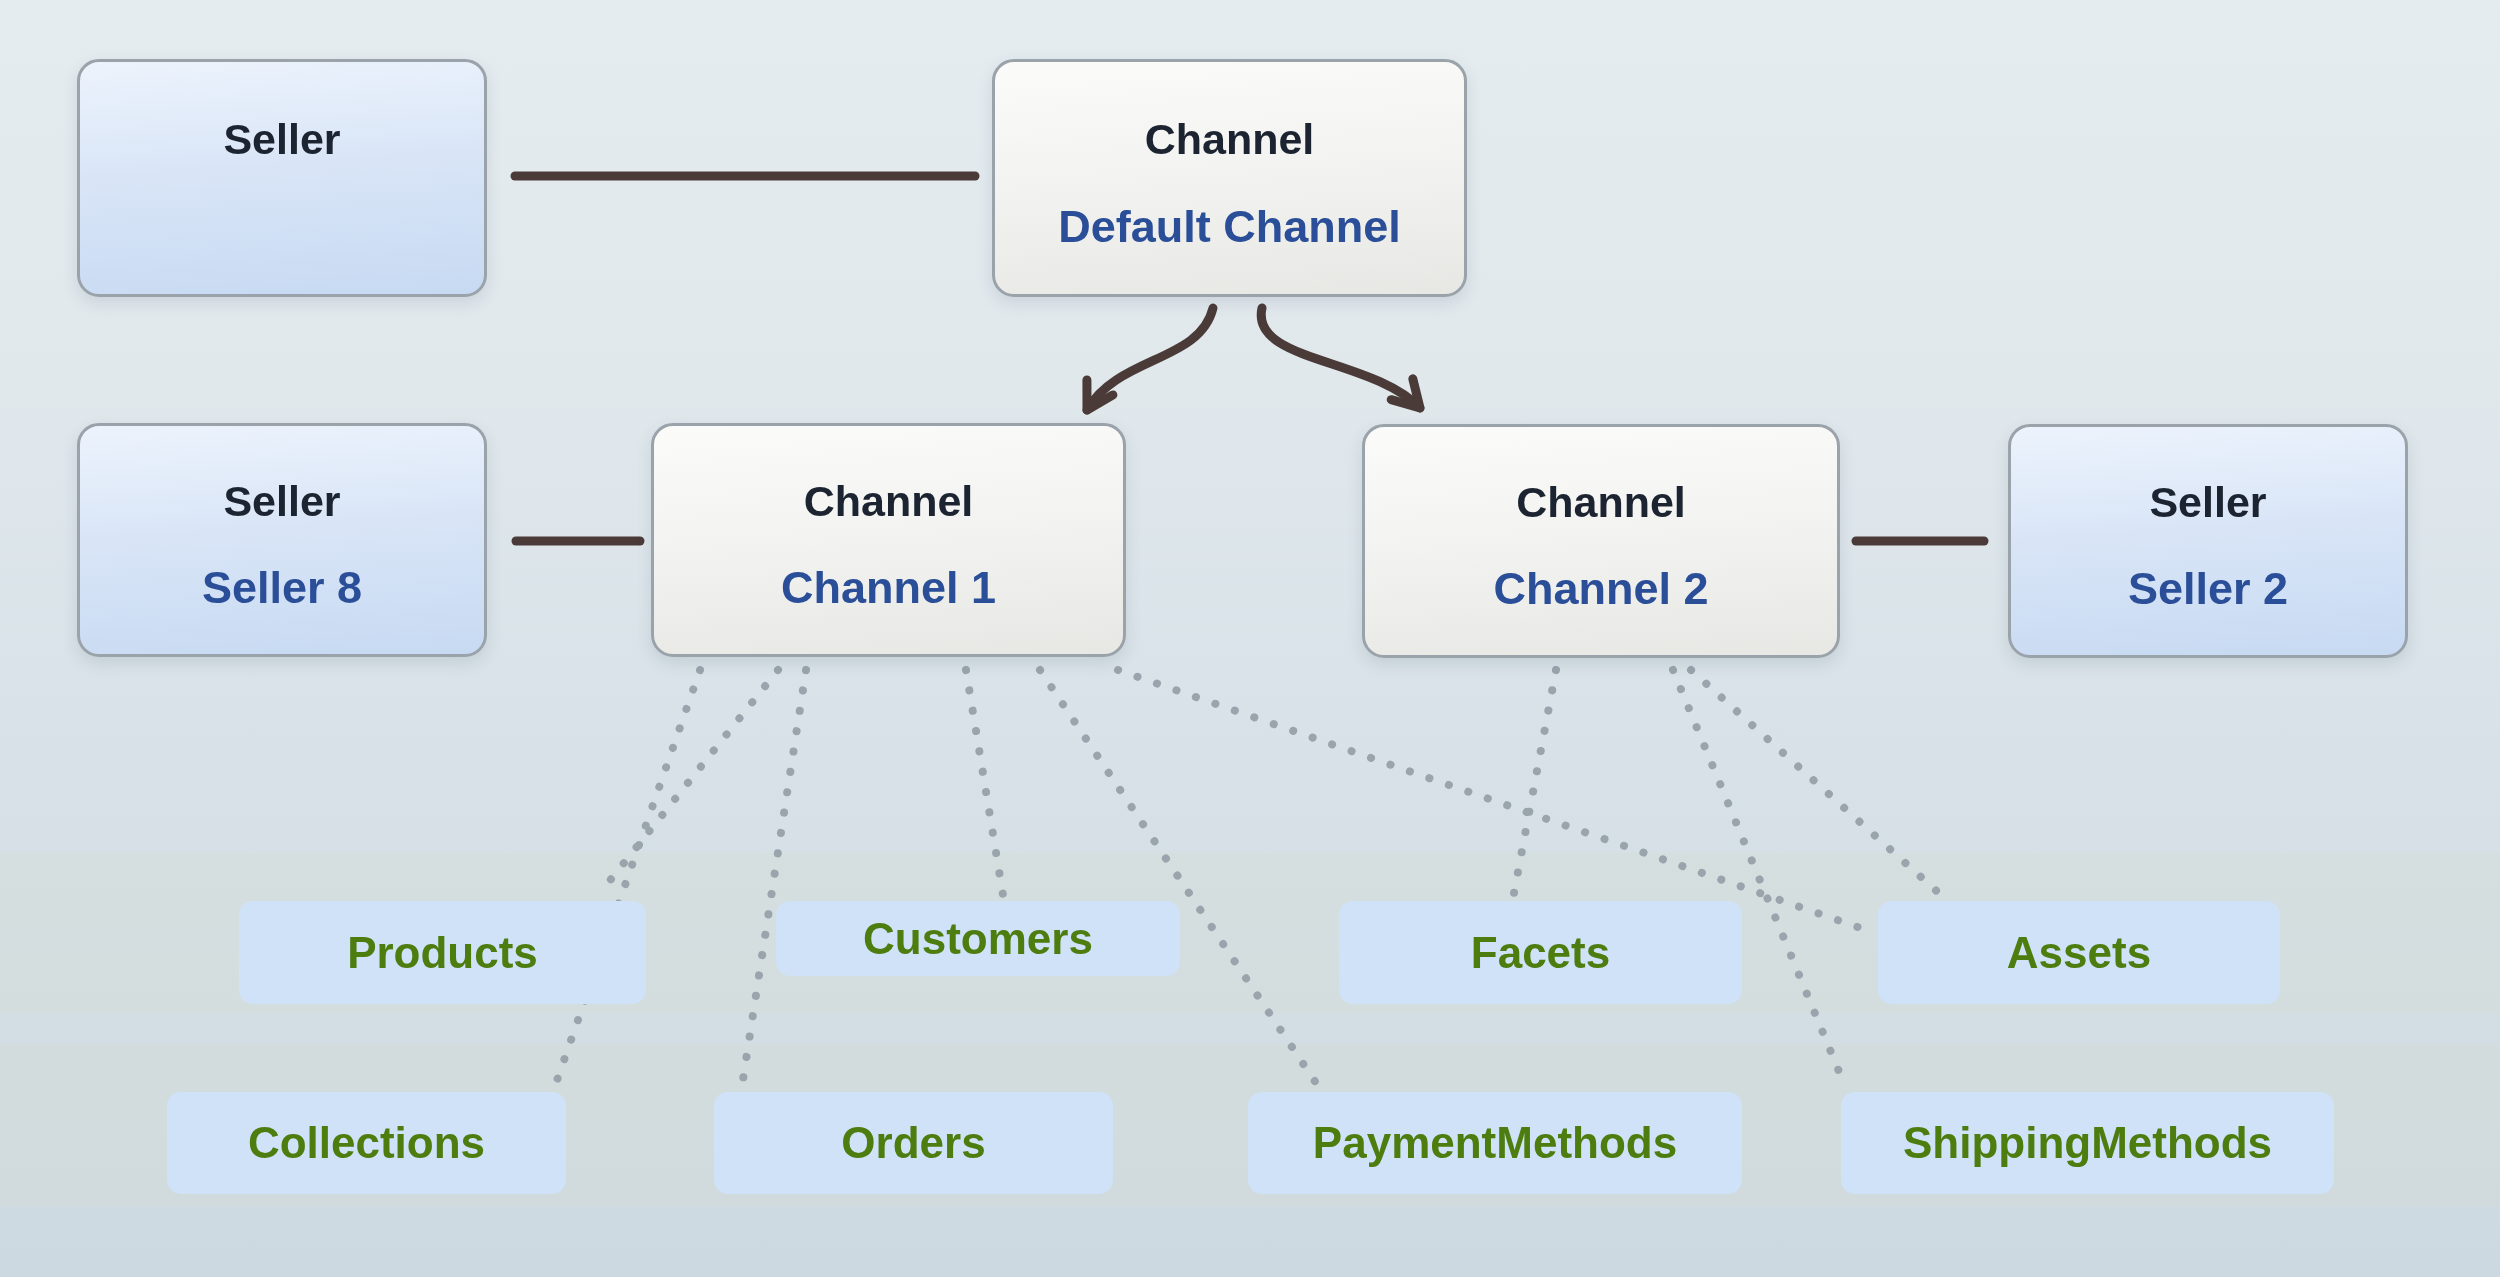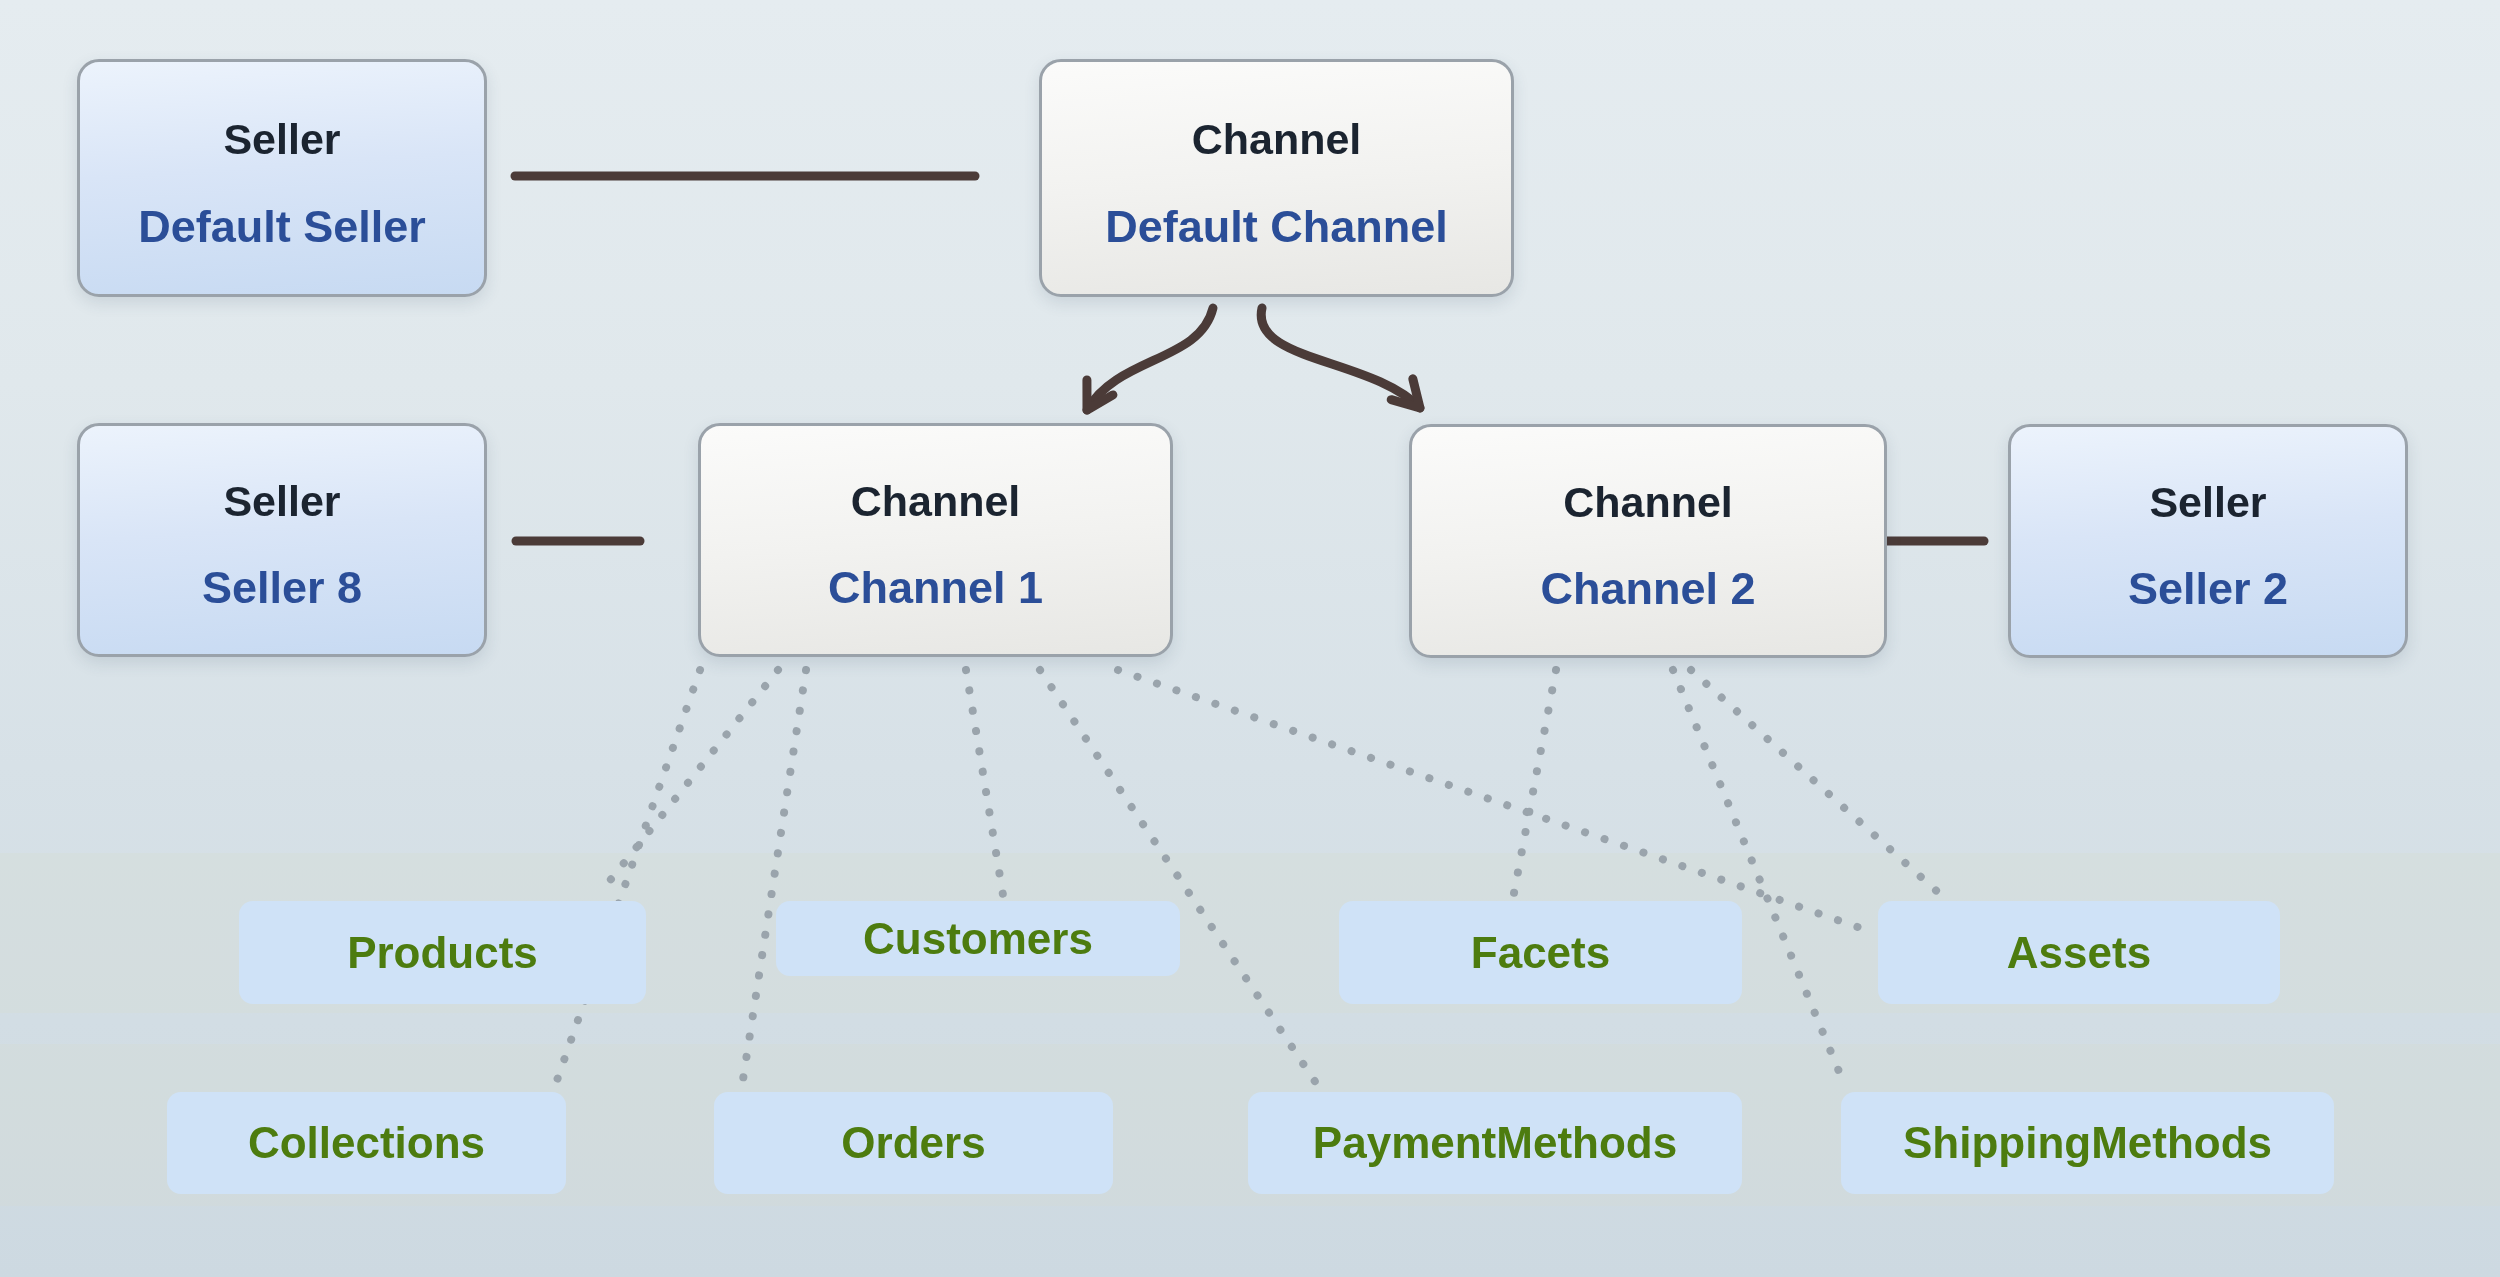--- a/index.html
+++ b/index.html
@@ -13,21 +13,21 @@
   .band{position:absolute;left:0;width:2500px;pointer-events:none;}
   #band-row3{top:853px;height:160px;background:rgba(214,220,212,0.38);}
   #band-row4{top:1044px;height:162px;background:rgba(214,220,212,0.34);}
   #links{position:absolute;left:0;top:0;z-index:1;}
   .card{
     position:absolute;z-index:2;box-sizing:border-box;
     border:3.5px solid #9aa2aa;border-radius:22px;
     box-shadow:0 6px 16px rgba(50,70,90,0.13);
   }
   .card.seller{background:linear-gradient(176deg,#ecf3fc 0%,#d9e5f7 45%,#c7daf2 100%);}
-  .card.channel{background:linear-gradient(176deg,#fbfbfa 0%,#f2f2f0 50%,#e7e7e4 100%);margin-left:47px;}
+  .card.channel{background:linear-gradient(176deg,#fbfbfa 0%,#f2f2f0 50%,#e7e7e4 100%);}
   .card .card-title{
     position:absolute;left:0;right:0;top:33%;transform:translateY(-50%);
     text-align:center;font-size:43px;font-weight:700;color:#1b2430;
   }
   .card .card-name{
     position:absolute;left:0;right:0;top:71%;transform:translateY(-50%);
     text-align:center;font-size:45px;font-weight:700;color:#2b4e98;
   }
   .entity{
     position:absolute;z-index:2;box-sizing:border-box;
@@ -56,21 +56,20 @@
       <line x1="516" y1="541" x2="640" y2="541" stroke="#4b3b38" stroke-width="9" stroke-linecap="round"></line>
       <line x1="1856" y1="541" x2="1984" y2="541" stroke="#4b3b38" stroke-width="9" stroke-linecap="round"></line>
       <path d="M 1213 308 C 1200 362, 1118 356, 1087 410" fill="none" stroke="#4b3b38" stroke-width="9" stroke-linecap="round"></path>
       <path d="M 1112.9437740161109 394.93611637720966 L 1087 410 L 1086.9261811110666 380.0000908206102" fill="none" stroke="#4b3b38" stroke-width="9" stroke-linecap="round" stroke-linejoin="round"></path>
       <path d="M 1262 308 C 1250 362, 1372 358, 1420 408" fill="none" stroke="#4b3b38" stroke-width="9" stroke-linecap="round"></path>
       <path d="M 1412.8283051312171 378.86983019773015 L 1420 408 L 1391.1866855002886 399.6457850434216" fill="none" stroke="#4b3b38" stroke-width="9" stroke-linecap="round" stroke-linejoin="round"></path>
     </svg>
   <div id="nodes">
   <div class="card seller" style="left: 77px; top: 59px; width: 410px; height: 238px;">
     <div class="card-title">Seller</div>
-    <div class="card-name">Default Seller</div>
   </div>
 
   <div class="card channel" style="left: 992px; top: 59px; width: 475px; height: 238px;">
     <div class="card-title">Channel</div>
     <div class="card-name">Default Channel</div>
   </div>
 
   <div class="card seller" style="left: 77px; top: 423px; width: 410px; height: 234px;">
     <div class="card-title">Seller</div>
     <div class="card-name">Seller 8</div>

